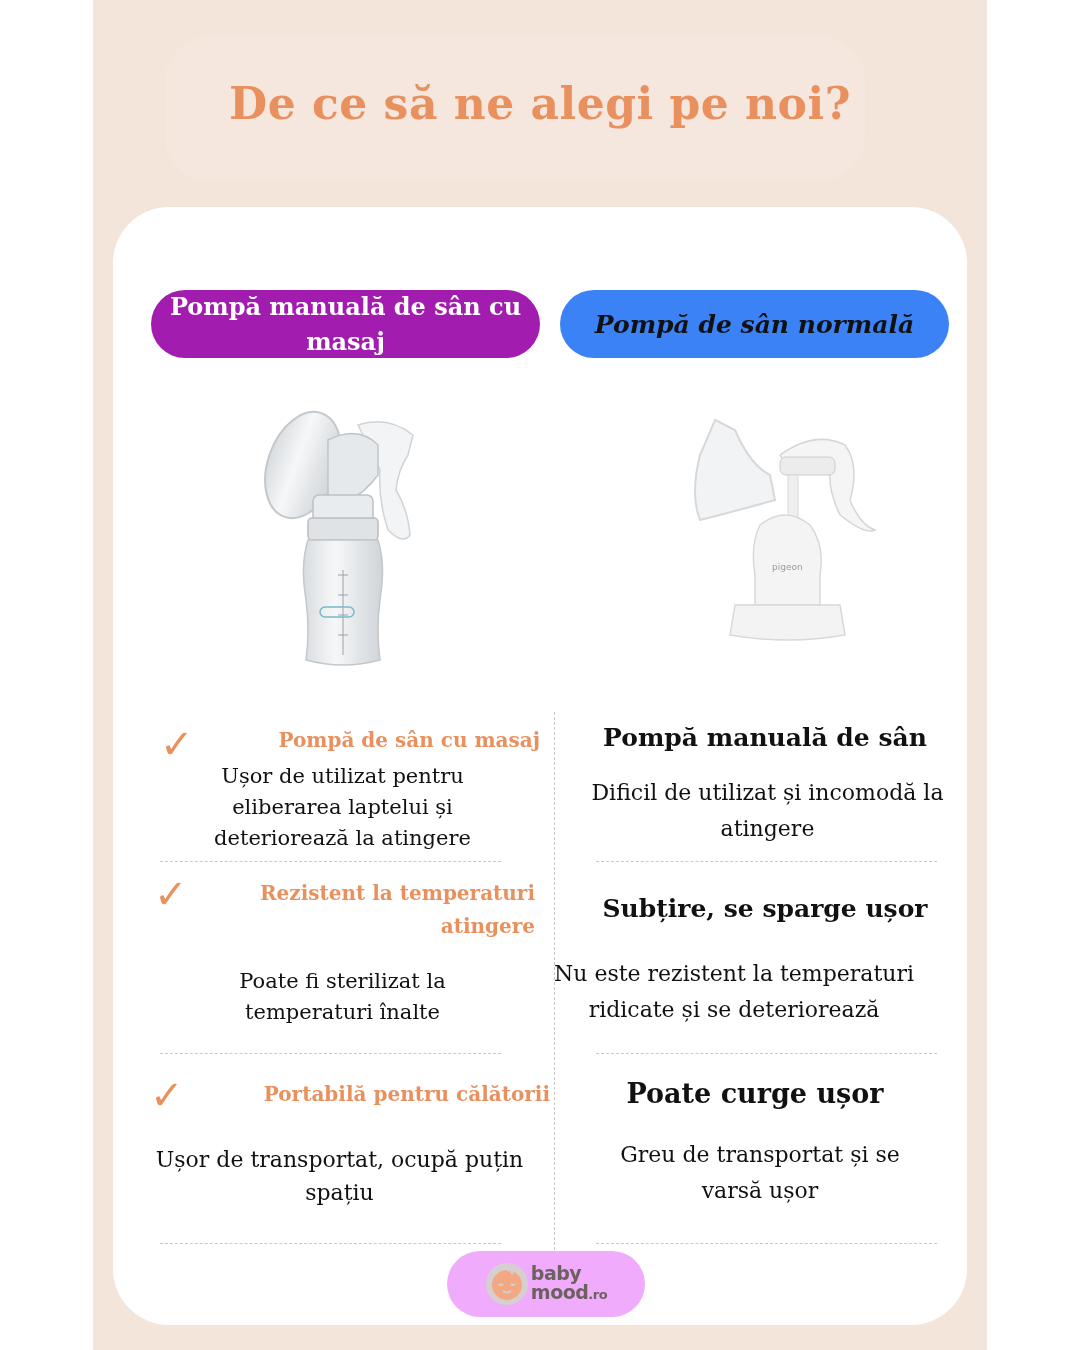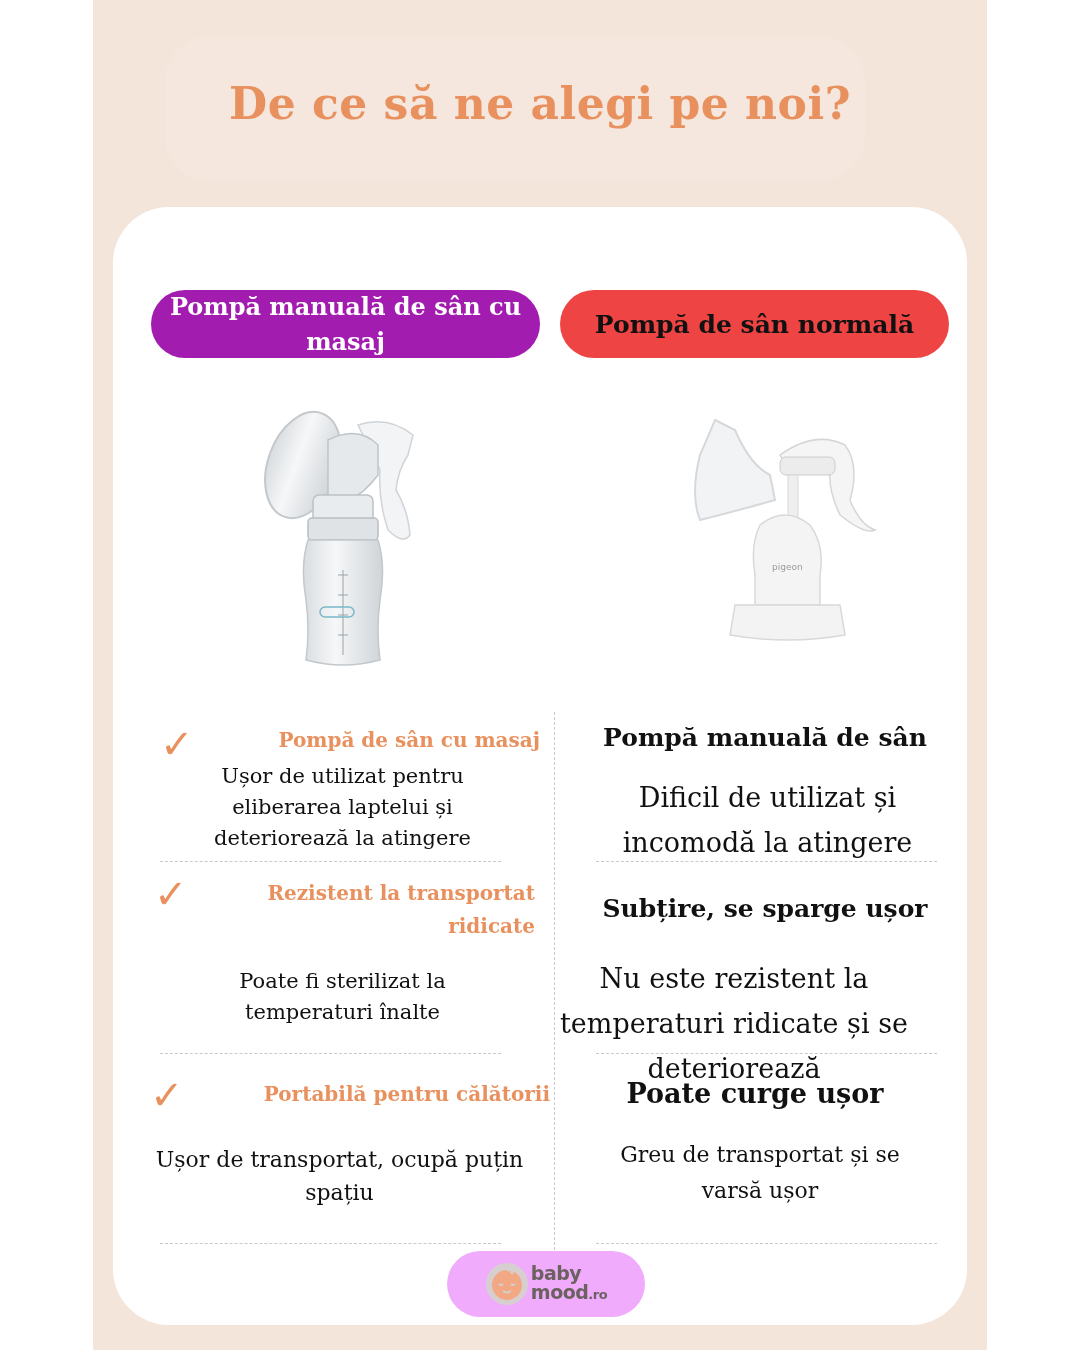--- a/index.html
+++ b/index.html
@@ -21,34 +21,34 @@
   }
   .card {
     position: absolute; left: 113px; top: 207px; width: 854px; height: 1118px;
     background: #ffffff; border-radius: 56px;
   }
   .col-header {
     position: absolute; border-radius: 34px; display: flex; align-items: center; justify-content: center;
     text-align: center; font-weight: bold; font-family: "DejaVu Serif", serif; line-height: 35px;
   }
   .col-header.left { left: 151px; top: 290px; width: 389px; height: 68px; background: #a21caf; color: #ffffff; font-size: 24px; }
-  .col-header.right { left: 560px; top: 290px; width: 389px; height: 68px; background: #ef4444; color: #111111; font-size: 25px; }
+  .col-header.right { left: 560px; top: 290px; width: 389px; height: 68px; background: #3b82f6; color: #111111; font-size: 25px; font-style: italic; }
 
   .product { position: absolute; }
   .product.left { left: 258px; top: 400px; width: 190px; height: 270px; }
   .product.right { left: 680px; top: 405px; width: 215px; height: 245px; }
 
   .vdivider { position: absolute; left: 554px; top: 712px; width: 0; height: 538px; border-left: 1.5px dashed #c9c9c9; }
   .hdivider { position: absolute; height: 0; border-top: 1.5px dashed #c9c9c9; }
 
   .check { position: absolute; color: #e8915e; font-size: 40px; line-height: 40px; font-family: "DejaVu Sans", sans-serif; }
   .feat-title { position: absolute; text-align: right; color: #e8915e; font-weight: bold; font-size: 20px; line-height: 33px; }
   .feat-desc { position: absolute; text-align: center; color: #111; font-size: 21px; line-height: 31px; }
   .con-title { position: absolute; text-align: center; color: #111; font-weight: bold; font-size: 25px; line-height: 33px; }
-  .con-desc { position: absolute; text-align: center; color: #111; font-size: 27px; line-height: 45px; }
+  .con-desc { position: absolute; text-align: center; color: #111; font-size: 22px; line-height: 36px; }
 
   .logo-pill {
     position: absolute; left: 447px; top: 1251px; width: 198px; height: 66px; border-radius: 33px;
     background: #f0abfc; display: flex; align-items: center; justify-content: center; gap: 2px;
   }
   .logo-text { font-family: "DejaVu Sans", sans-serif; font-weight: bold; color: #6b6260; font-size: 19px; line-height: 19px; letter-spacing: -0.5px; }
   .logo-text .ro { font-size: 13px; }
 </style>
 </head>
 <body>
@@ -109,21 +109,21 @@
 
 <div class="check" style="left:160px; top:724px;">✓</div>
 <div class="feat-title" style="left:205px; top:724px; width:335px;">Pompă de sân cu masaj</div>
 <div class="feat-desc" style="left:205px; top:761px; width:275px;">Ușor de utilizat pentru eliberarea laptelui și deteriorează la atingere</div>
 <div class="con-title" style="left:575px; top:721px; width:380px;">Pompă manuală de sân</div>
 <div class="con-desc" style="left:585px; top:775px; width:365px;">Dificil de utilizat și incomodă la atingere</div>
 <div class="hdivider" style="left:160px; top:861px; width:341px;"></div>
 <div class="hdivider" style="left:596px; top:861px; width:341px;"></div>
 
 <div class="check" style="left:154px; top:874px;">✓</div>
-<div class="feat-title" style="left:200px; top:877px; width:335px;">Rezistent la transportat ridicate</div>
+<div class="feat-title" style="left:200px; top:877px; width:335px;">Rezistent la temperaturi atingere</div>
 <div class="feat-desc" style="left:205px; top:966px; width:275px;">Poate fi sterilizat la temperaturi înalte</div>
 <div class="con-title" style="left:570px; top:892px; width:390px;">Subțire, se sparge ușor</div>
 <div class="con-desc" style="left:538px; top:956px; width:392px;">Nu este rezistent la temperaturi ridicate și se deteriorează</div>
 <div class="hdivider" style="left:160px; top:1053px; width:341px;"></div>
 <div class="hdivider" style="left:596px; top:1053px; width:341px;"></div>
 
 <div class="check" style="left:150px; top:1075px;">✓</div>
 <div class="feat-title" style="left:198px; top:1078px; width:352px;">Portabilă pentru călătorii</div>
 <div class="feat-desc" style="left:127px; top:1143px; width:425px; font-size:22px; line-height:33px;">Ușor de transportat, ocupă puțin spațiu</div>
 <div class="con-title" style="left:585px; top:1077px; width:340px; font-size:27px;">Poate curge ușor</div>

